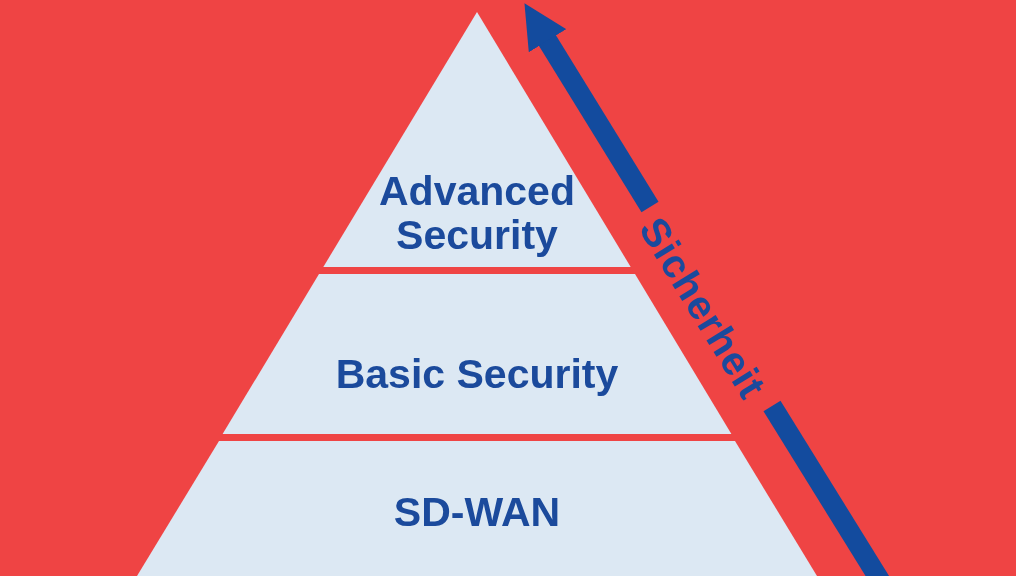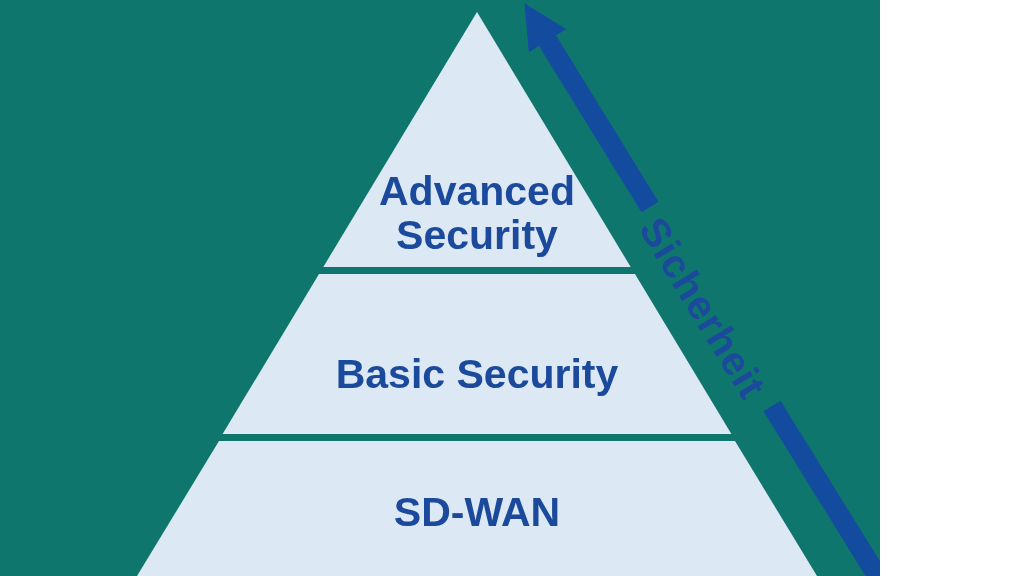--- a/index.html
+++ b/index.html
@@ -2,24 +2,24 @@
 <html><head>
 <meta charset="utf-8">
 <style>
   html, body {
     margin: 0;
     padding: 0;
     background: #ffffff;
   }
   .canvas {
     position: relative;
-    width: 880px;
+    width: 1016px;
     height: 576px;
     overflow: hidden;
-    background: #0f766e;
+    background: #ef4444;
     font-family: "Liberation Sans", sans-serif;
   }
   svg text {
     font-family: "Liberation Sans", sans-serif;
     font-weight: bold;
   }
   .level-label {
     font-size: 41px;
   }
   .arrow-label {

